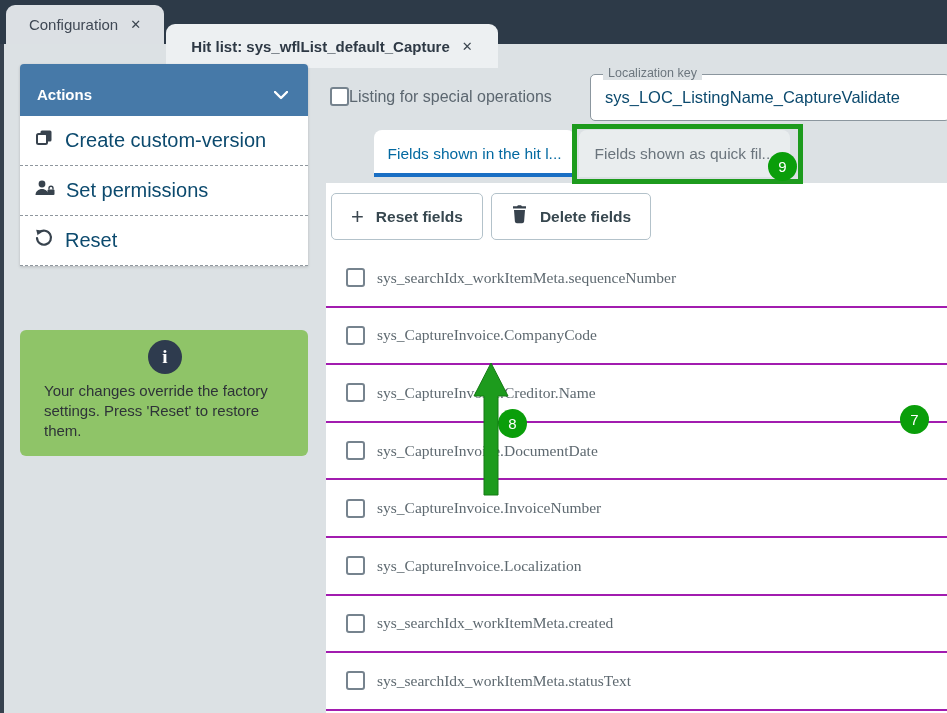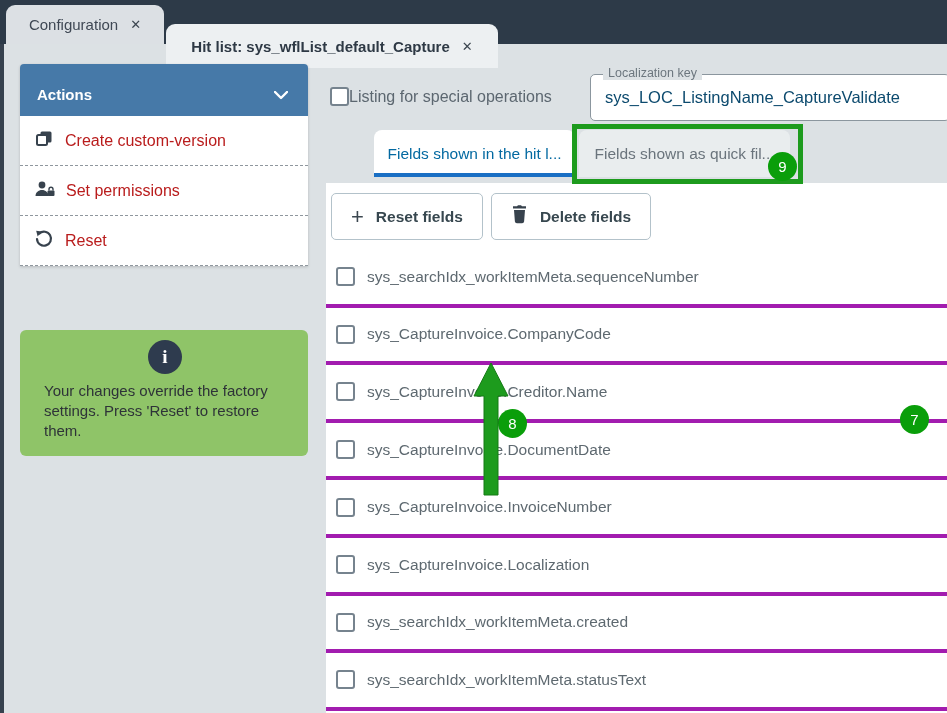--- a/index.html
+++ b/index.html
@@ -24,21 +24,21 @@
   .topbar{position:absolute;left:0;top:0;width:947px;height:44px;background:var(--topbar-bg);}
   .wtab{position:absolute;display:flex;align-items:center;gap:12px;padding:0 16px;border-radius:9px 9px 0 0;cursor:pointer;}
   .wtab-config{left:6px;top:5px;height:39px;width:158px;background:#dce0e4;color:#3f4854;font-size:15px;justify-content:center;}
   .wtab-hitlist{left:166px;top:0;height:44px;width:332px;background:#edf0f2;color:#2e3945;font-size:15px;font-weight:bold;justify-content:center;margin-top:24px;}
   .wtab .close{font-size:13px;color:#3c4650;font-weight:normal;line-height:1;}
   
   .leftstrip{position:absolute;left:0;top:44px;width:4px;height:669px;background:#36414e;}
   
   .actions-card{position:absolute;left:20px;top:64px;width:288px;box-shadow:0 1px 3px rgba(0,0,0,.18);border-radius:4px 4px 0 0;}
   .actions-header{height:52px;background:var(--accent-blue);border-radius:4px 4px 0 0;display:flex;align-items:center;justify-content:space-between;padding:8px 20px 0 17px;color:#fff;font-size:15px;font-weight:bold;cursor:pointer;}
-  .action-item{height:50px;background:#fff;display:flex;align-items:center;gap:11px;padding:0 14px;border-bottom:1px dashed #8f979e;font-size:16px;color:#b91c1c;cursor:pointer;}
+  .action-item{height:50px;background:#fff;display:flex;align-items:center;gap:11px;padding:0 14px;border-bottom:1px dashed #8f979e;font-size:20px;color:#0c4a6e;cursor:pointer;}
   .action-item svg{flex:0 0 auto;}
   .infobox{position:absolute;left:20px;top:330px;width:288px;height:126px;background:var(--info-green);border-radius:6px;padding:8px 22px 0 24px;}
   .info-circle{width:34px;height:34px;border-radius:50%;background:#2e3b4e;color:#fff;display:flex;align-items:center;justify-content:center;font-weight:bold;font-size:19px;margin:2px auto 7px auto;font-family:"Liberation Serif",serif;}
   .info-text{font-size:15px;line-height:1.33;color:#2e3338;}
   
   .cbx{display:inline-block;width:19px;height:19px;background:#fff;border:2px solid #76838e;border-radius:3px;flex:0 0 auto;}
   .special-op{position:absolute;left:330px;top:87px;display:flex;align-items:center;gap:0;font-size:16px;color:#5c6770;}
   
   .locfield{position:absolute;left:590px;top:74px;width:360px;height:47px;background:#fff;border:1px solid #8b969e;border-radius:5px;display:flex;align-items:center;padding:0 14px;}
   .loclabel{position:absolute;left:12px;top:-9px;background:var(--page-bg);padding:0 5px;font-size:12.5px;color:#6c767e;}
@@ -47,21 +47,21 @@
   .itab{position:absolute;top:130px;height:47px;display:flex;align-items:center;justify-content:center;font-size:15.5px;border-radius:8px 8px 0 0;cursor:pointer;}
   .itab-active{left:374px;width:201px;background:#fff;color:#0369a1;}
   .itab-active .underline{position:absolute;left:0;right:0;bottom:0;height:4px;background:var(--tab-underline);}
   .itab-quick{left:579px;width:211px;background:#e9edee;color:#6a747c;white-space:nowrap;overflow:hidden;}
   
   .pane{position:absolute;left:326px;top:183px;width:621px;height:530px;background:#fff;}
   .toolbar{position:absolute;left:5px;top:10px;display:flex;gap:8px;}
   .btn{display:inline-flex;align-items:center;gap:12px;height:47px;padding:0 19px;background:#fff;border:1px solid #b3c2ca;border-radius:5px;font-family:"Liberation Sans",sans-serif;font-size:15.5px;font-weight:bold;color:#37474f;cursor:pointer;}
   .btn .plus{font-size:22px;font-weight:normal;line-height:1;color:#3c4750;}
   .rows{position:absolute;left:0;top:67px;right:0;}
-  .row{height:57.6px;border-bottom:4px solid #a21caf;display:flex;align-items:center;gap:12px;padding-left:10px;font-size:15.5px;color:#5e6970;}
+  .row{height:57.6px;border-bottom:2px solid #a21caf;display:flex;align-items:center;gap:12px;padding-left:20px;font-size:15.5px;color:#5e6970;font-family:Liberation Serif, serif;}
   
   .ann-rect{position:absolute;left:572px;top:124px;width:231px;height:60px;border:5px solid var(--annotation-green);pointer-events:none;}
   .badge{position:absolute;width:29px;height:29px;border-radius:50%;background:var(--badge-green);color:#fff;font-size:15px;display:flex;align-items:center;justify-content:center;pointer-events:none;}
   .badge-9{left:768px;top:152px;}
   .badge-8{left:498px;top:409px;}
   .badge-7{left:900px;top:405px;}
   .ann-arrow{position:absolute;left:470px;top:360px;pointer-events:none;}
 </style>
 </head>
 <body>

